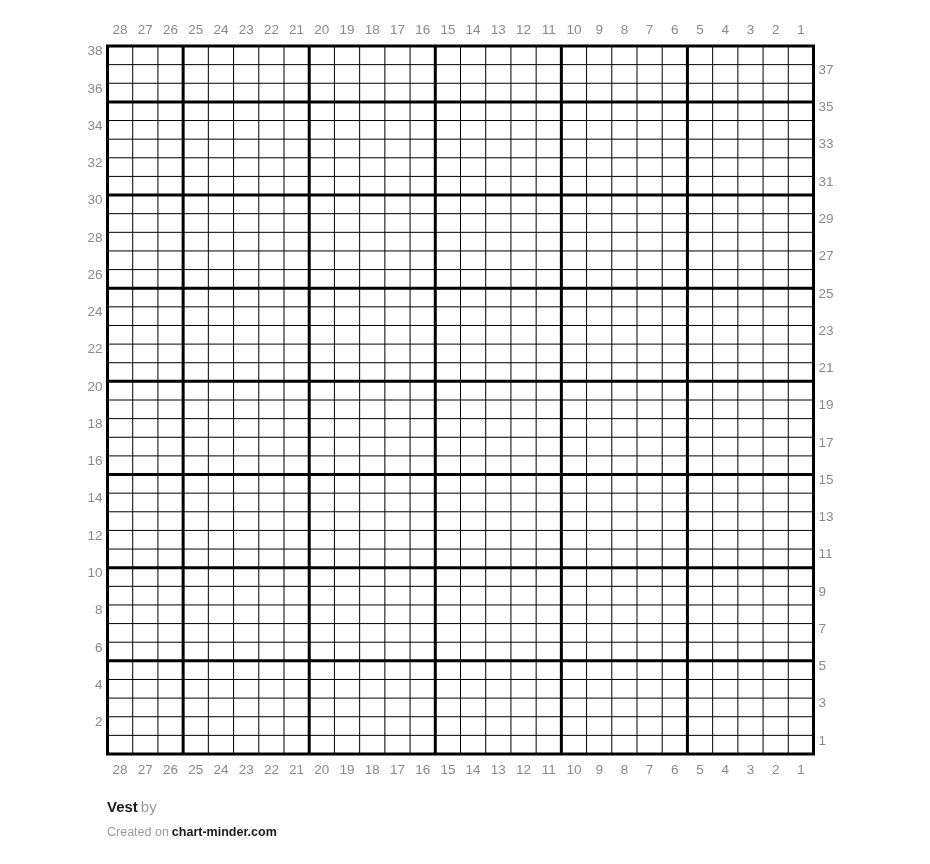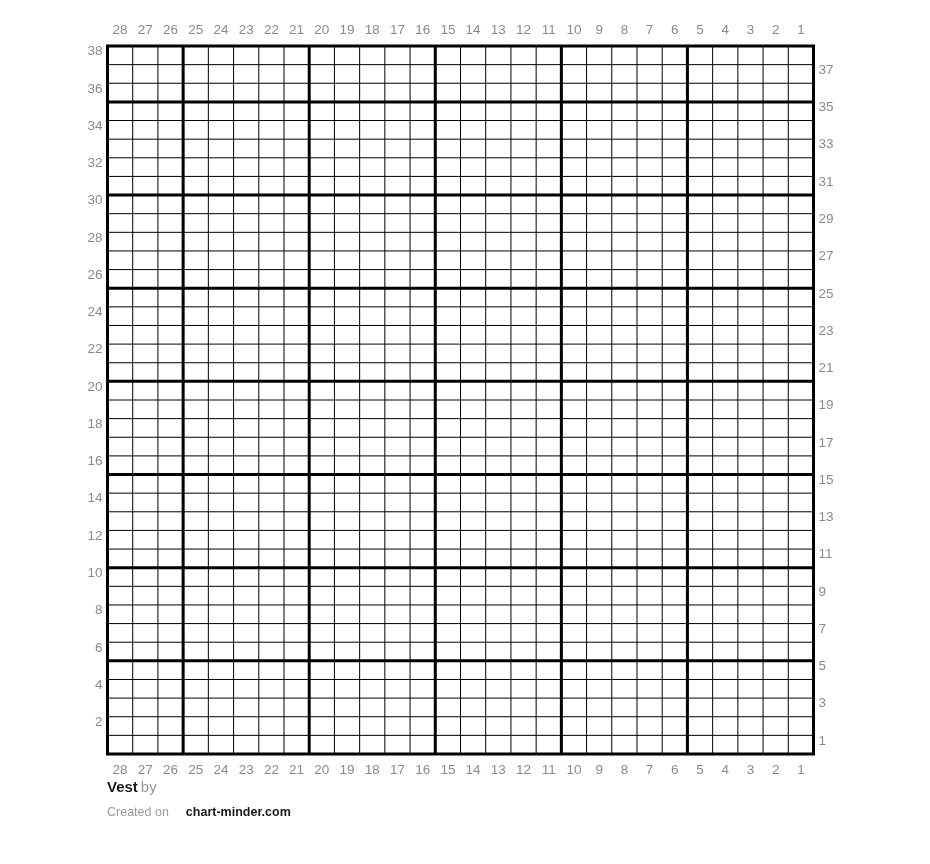--- a/index.html
+++ b/index.html
@@ -12,34 +12,34 @@
   }
   #chart-stage {
     position: absolute; left: 0; top: 0;
     width: 930px; height: 864px;
   }
   svg text {
     font-family: "Liberation Sans", sans-serif;
     font-size: 13.5px;
   }
   .footer {
-    position: absolute; left: 107px; top: 777px;
+    position: absolute; left: 107px; top: 797px;
   }
   .footer-title-line {
     font-size: 15px; line-height: 19px; color: #999999;
   }
   .footer-title-line .t-bold {
     font-weight: bold; color: #1a1a1a; margin-right: 3px;
   }
   .footer-credit-line {
     margin-top: 8px;
     font-size: 12.5px; line-height: 16px; color: #9b9b9b;
   }
   .footer-credit-line .t-bold {
-    font-weight: bold; color: #1a1a1a; margin-left: 17px;
+    font-weight: bold; color: #1a1a1a; margin-left: 3px;
   }
 </style>
 </head>
 <body>
 
 <svg id="chart-stage" viewBox="0 0 930 864">
     <g>
       <line x1="132.71428571428572" y1="46" x2="132.71428571428572" y2="754" stroke="#000000" stroke-width="1"></line>
       <line x1="157.92857142857144" y1="46" x2="157.92857142857144" y2="754" stroke="#000000" stroke-width="1"></line>
       <line x1="183.14285714285714" y1="46" x2="183.14285714285714" y2="754" stroke="#000000" stroke-width="3"></line>

